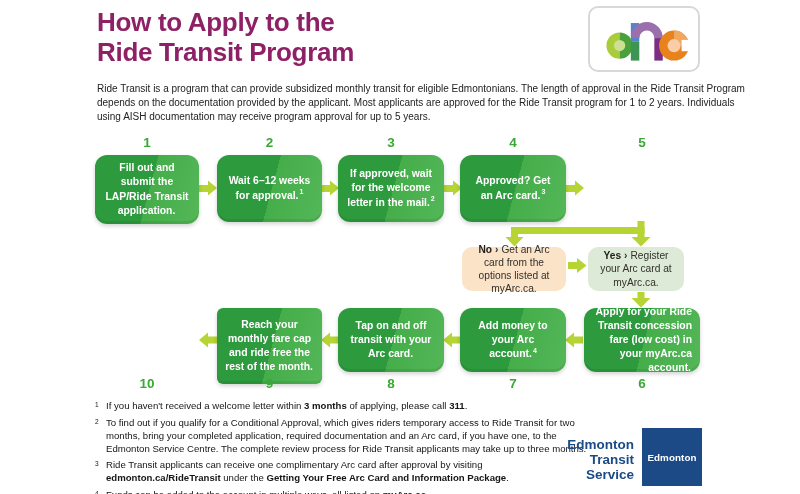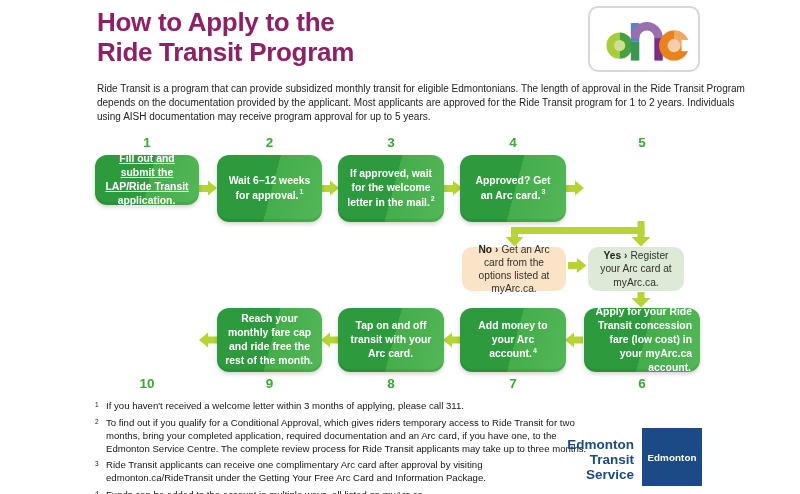--- a/index.html
+++ b/index.html
@@ -26,48 +26,48 @@
   .n8{left:338px;width:106px;top:376px;} .n7{left:460px;width:106px;top:376px;}
   .n6{left:584px;width:116px;top:376px;}
 
   
   .stepbox{position:absolute;display:flex;align-items:center;justify-content:center;
            background:linear-gradient(105deg,#2e9a3e 0%,#2e9a3e 52%,#45ad4a 52%,#54b758 100%);
            border-radius:12px;color:#fff;font-weight:700;font-size:10.4px;line-height:1.35;
            text-align:center;padding:4px 8px;box-sizing:border-box;
            box-shadow:0 2px 4px rgba(0,0,0,.18), inset 0 -3px 0 rgba(0,0,0,.07);}
   .stepbox sup{font-size:7px;line-height:0;margin-left:1px;}
-  .b1{left:95px;top:155px;width:104px;height:50px;text-decoration:underline;}
+  .b1{left:95px;top:155px;width:104px;height:69px;}
   .b2{left:217px;top:155px;width:105px;height:67px;}
   .b3{left:338px;top:155px;width:106px;height:67px;}
   .b4{left:460px;top:155px;width:106px;height:67px;}
   .b5{left:584px;top:155px;width:116px;height:67px;}
   .b10{left:95px;top:308px;width:104px;height:64px;}
-  .b9{left:217px;top:308px;width:105px;height:64px;}
+  .b9{left:217px;top:308px;width:105px;height:76px;border-radius:6px;}
   .b8{left:338px;top:308px;width:106px;height:64px;}
   .b7{left:460px;top:308px;width:106px;height:64px;}
   .b6{left:584px;top:308px;width:116px;height:64px;text-align:right;}
 
   
   .decision{position:absolute;display:flex;align-items:center;justify-content:center;
             border-radius:10px;font-size:10.2px;line-height:1.3;text-align:center;
             color:#33302b;padding:4px 8px;box-sizing:border-box;}
   .dec-no{left:462px;top:247px;width:104px;height:44px;background:#fbe3c8;}
   .dec-yes{left:588px;top:247px;width:96px;height:44px;background:#dcead7;}
   .decision b{margin-right:2px;color:#211d18;}
   .decision .sep{font-weight:700;margin:0 3px 0 1px;}
 
   
   .arrows{position:absolute;left:0;top:0;width:800px;height:494px;pointer-events:none;}
 
   
   .footnotes{position:absolute;left:95px;top:400px;width:492px;}
   .fn{display:flex;margin-bottom:4px;font-size:9.6px;line-height:1.34;color:#151515;}
   .fn .fnsup{flex:0 0 11px;font-size:6.5px;padding-top:1px;}
-  .fn b{font-weight:400;}
+  .fn b{font-weight:700;}
 
   
   .ets{position:absolute;left:550px;top:437px;width:84px;text-align:right;
        color:#1b4a86;font-weight:700;font-size:13.5px;line-height:1.12;}
   .coe-logo{position:absolute;left:642px;top:428px;width:60px;height:58px;background:#1b4a86;
             display:flex;align-items:center;justify-content:center;color:#fff;
             font-weight:700;font-size:9.8px;letter-spacing:0.1px;}
 </style>
 </head>
 <body>

